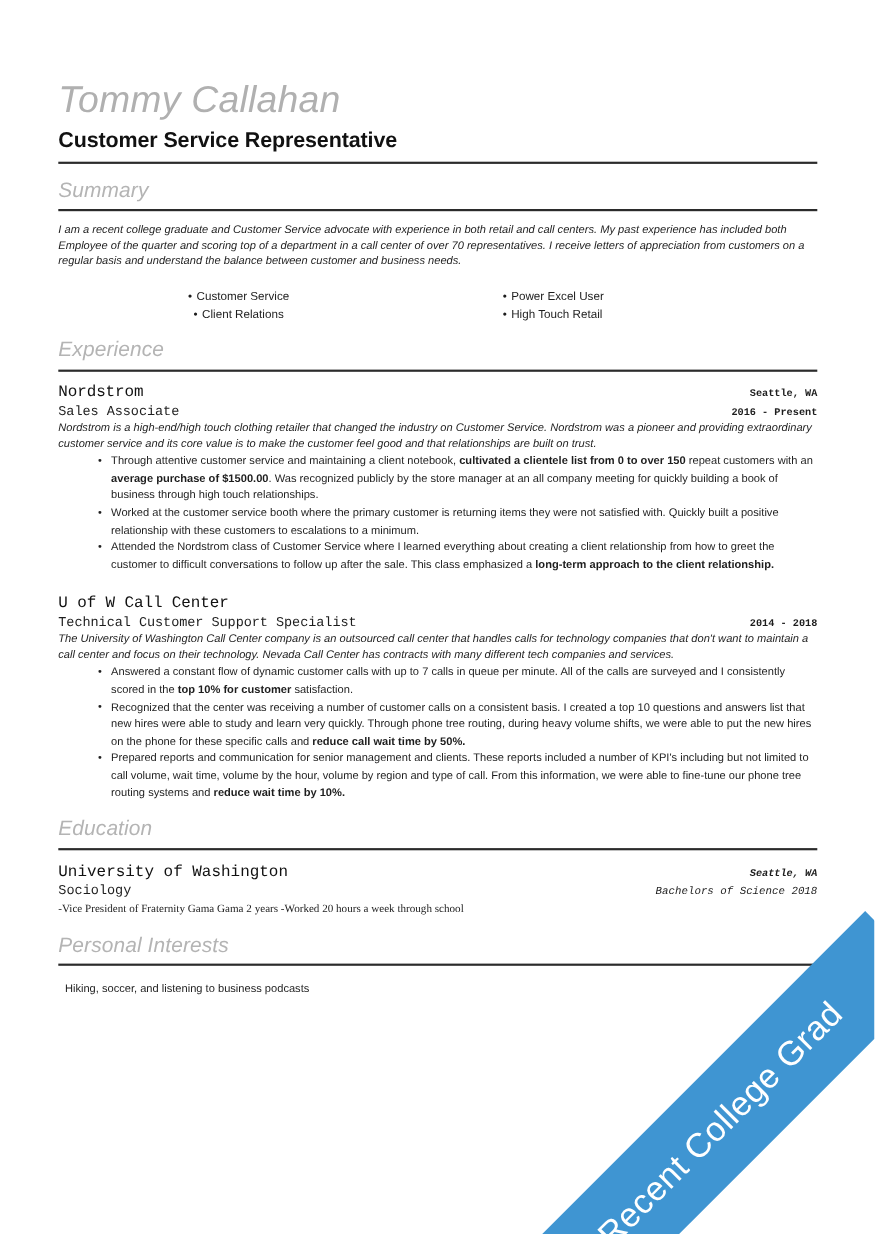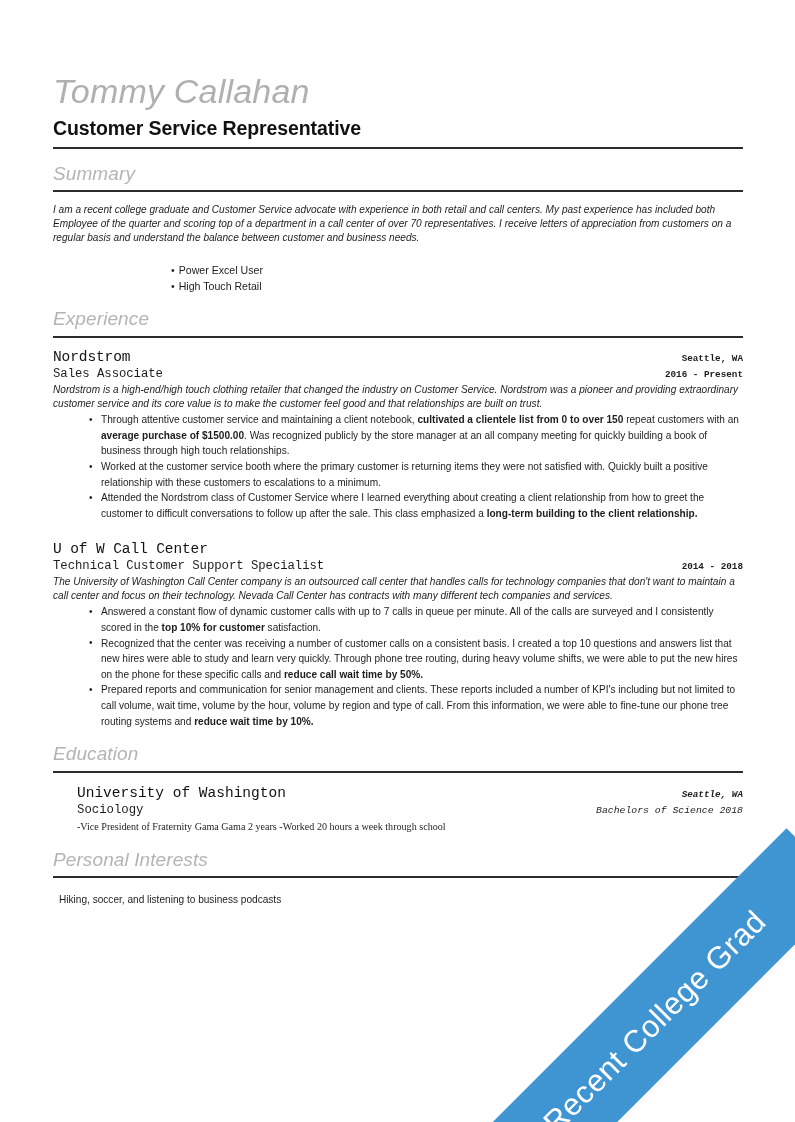--- a/index.html
+++ b/index.html
@@ -171,21 +171,21 @@
     left: 2px;
     top: -0.5px;
     font-size: 10px;
     color: #1d1d1d;
   }
   ul.bullets li + li { margin-top: 0px; }
 
   b { font-weight: 700; }
 
   
-  .edu-entry { margin-top: 12px; margin-left: 24px; }
+  .edu-entry { margin-top: 12px; }
   .edu-org {
     font-size: 14.5px;
     font-weight: 400;
     color: #111111;
   }
   .edu-loc {
     font-size: 9.3px;
     font-weight: 700;
     font-style: italic;
     color: #1d1d1d;
@@ -260,20 +260,24 @@
       <div class="job-title">Customer Service Representative</div>
       <div class="rule-head"></div>
     </div>
 
     <div class="section">
       <div class="section-title">Summary</div>
       <div class="rule-section"></div>
       <div class="body-text summary-body">I am a recent college graduate and Customer Service advocate with experience in both retail and call centers. My past experience has included both Employee of the quarter and scoring top of a department in a call center of over 70 representatives. I receive letters of appreciation from customers on a regular basis and understand the balance between customer and business needs.</div>
       <div class="skills">
         <div class="skills-col">
+          <div class="skill-item"><span class="skill-bullet">•</span><span>Customer Service</span></div>
+          <div class="skill-item indented"><span class="skill-bullet">•</span><span>Client Relations</span></div>
+        </div>
+        <div class="skills-col">
           <div class="skill-item"><span class="skill-bullet">•</span><span>Power Excel User</span></div>
           <div class="skill-item"><span class="skill-bullet">•</span><span>High Touch Retail</span></div>
         </div>
       </div>
     </div>
 
     <div class="section">
       <div class="section-title">Experience</div>
       <div class="rule-section"></div>
 
@@ -283,21 +287,21 @@
           <div class="loc">Seattle, WA</div>
         </div>
         <div class="entry-row second">
           <div class="role">Sales Associate</div>
           <div class="dates">2016 - Present</div>
         </div>
         <div class="body-text entry-desc">Nordstrom is a high-end/high touch clothing retailer that changed the industry on Customer Service. Nordstrom was a pioneer and providing extraordinary customer service and its core value is to make the customer feel good and that relationships are built on trust.</div>
         <ul class="bullets">
             <li><span>Through attentive customer service and maintaining a client notebook, </span><b>cultivated a clientele list from 0 to over 150</b><span> repeat customers with an </span><b>average purchase of $1500.00</b><span>.  Was recognized publicly by the store manager at an all company meeting for quickly building a book of business through high touch relationships.</span></li>
             <li><span>Worked at the customer service booth where the primary customer is returning items they were not satisfied with. Quickly built a positive relationship with these customers to escalations to a minimum.</span></li>
-            <li><span>Attended the Nordstrom class of Customer Service where I learned everything about creating a client relationship from how to greet the customer to difficult conversations to follow up after the sale. This class emphasized a </span><b>long-term building to the client relationship.</b></li>
+            <li><span>Attended the Nordstrom class of Customer Service where I learned everything about creating a client relationship from how to greet the customer to difficult conversations to follow up after the sale. This class emphasized a </span><b>long-term approach to the client relationship.</b></li>
           </ul>
       </div>
 
       <div class="entry">
         <div class="entry-row">
           <div class="org">U of W Call Center</div>
           <div class="loc"></div>
         </div>
         <div class="entry-row second">
           <div class="role">Technical Customer Support Specialist</div>

